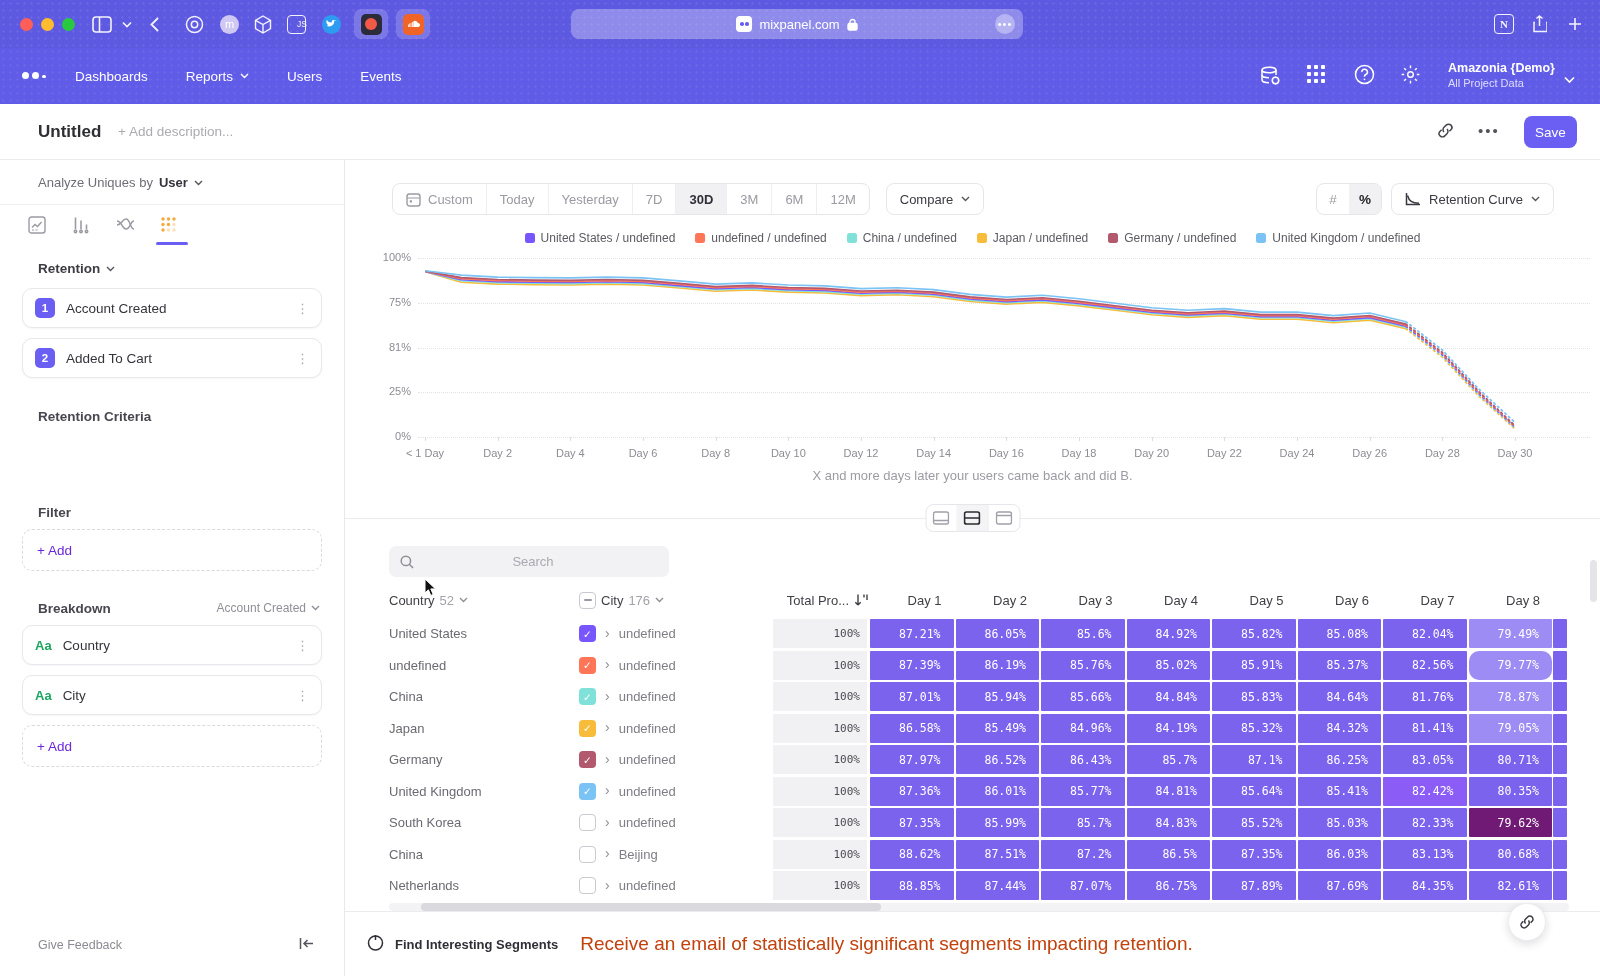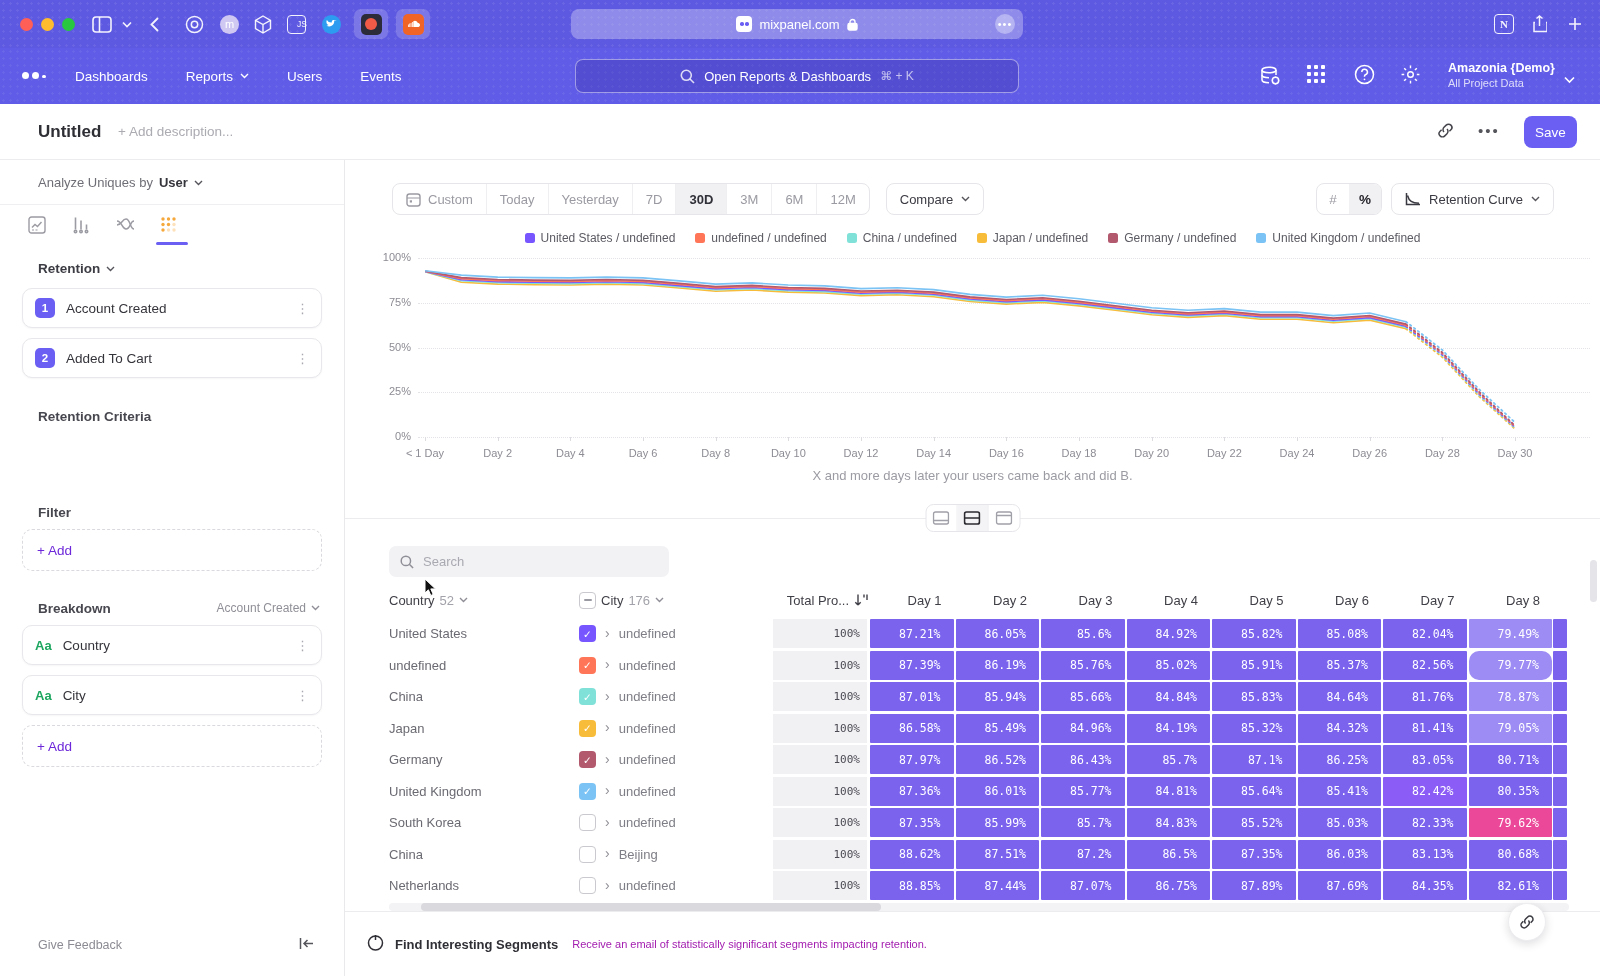--- a/index.html
+++ b/index.html
@@ -95,21 +95,21 @@
   .table-sec-border { position:absolute; left:0; top:358px; width:1255px; border-top:1px solid #ECECEF; }
   .view-toggle { position:absolute; left:50%; top:344px; transform:translateX(-50%); display:flex; background:#fff;
     border:1px solid #E6E6EA; border-radius:8px; overflow:hidden; height:28px; }
   .vt-btn { width:31px; display:flex; align-items:center; justify-content:center; color:#A0A0A8; border-right:1px solid #EFEFF2; }
   .vt-btn:last-child { border-right:none; }
   .vt-btn.active { background:#F4F4F6; color:#2b2b31; }
 
   .search-box { position:absolute; left:44px; top:386px; width:280px; height:31px; background:#F2F2F5; border-radius:7px;
     display:flex; align-items:center; gap:9px; padding:0 11px; }
   .search-box input { border:none; outline:none; background:transparent; font-size:13px; color:#a16207; width:220px;
-    font-family:"Liberation Sans", sans-serif; }
+    font-family:"Liberation Sans", sans-serif;text-align:center; }
   .search-box input::placeholder { color:#A9A9B1; }
 
   .tgrid { display:grid; grid-template-columns:190px 180px 110px repeat(8,85.5px) 14px; align-items:center; }
   .thead { position:absolute; left:44px; top:424px; width:1190px; height:32px; }
   .th { font-size:13px; color:#3F3F47; display:flex; align-items:center; gap:5px; }
   .th .cnt { color:#A2A2AA; }
   .th-right { justify-content:flex-end; padding-right:13px; }
   .rows { position:absolute; left:44px; top:458px; width:1190px; }
   .trow { height:31.5px; }
   .td-country { font-size:13px; color:#6A6A72; }
@@ -125,21 +125,21 @@
     padding-right:13px; font-family:"DejaVu Sans Mono", monospace; font-size:11.5px; color:#fff; border-radius:1px; }
   .td-sliver { height:29px; margin:1.25px 0; border-radius:1px; }
 
   .hscroll-track { position:absolute; left:44px; top:743px; width:1180px; height:8px; border-radius:4px; background:#F3F3F5; }
   .hscroll-thumb { position:absolute; left:76px; top:743px; width:460px; height:8px; border-radius:4px; background:#D9D9DE; }
 
   .main-footer { position:absolute; left:0; top:751px; width:1255px; height:65px; border-top:1px solid #ECECEF;
     display:flex; align-items:center; }
   .mf-ic { margin-left:22px; color:#2f2f36; }
   .mf-title { margin-left:11px; font-size:13px; font-weight:bold; color:#2F2F36; }
-  .mf-sub { margin-left:14px; font-size:11px; color:#a21caf; }
+  .mf-sub { margin-left:22px; font-size:19px; color:#c2410c; }
 
   .float-link { position:absolute; left:1508px; top:903px; width:38px; height:38px; border-radius:50%; background:#fff;
     border:1px solid #EDEDF0; box-shadow:0 3px 10px rgba(20,20,40,.14); display:flex; align-items:center; justify-content:center; color:#3A3A42; }
   .vscroll { position:absolute; left:1590px; top:560px; width:7px; height:42px; border-radius:4px; background:#E4E4E9; }
   .cursor { position:absolute; left:424px; top:578px; }
 </style>
 </head>
 <body>
 
 <div class="stage">
@@ -248,28 +248,20 @@
           </svg>
         </div>
         <div class="nav-item">
           <span>Users</span>
         </div>
         <div class="nav-item">
           <span>Events</span>
         </div>
       </div>
 
-    <div class="nav-search">
-      <svg width="15" height="15" viewBox="0 0 15 15" fill="none" stroke="rgba(255,255,255,.8)" stroke-width="1.6">
-          <circle cx="6.3" cy="6.3" r="5"></circle>
-          <path d="M10 10l4 4"></path>
-        </svg>
-      <span class="q">Open Reports &amp; Dashboards</span>
-      <span class="k">⌘ + K</span>
-    </div>
 
     <span class="nav-right-ic" style="left:1258px">
       <svg width="24" height="24" viewBox="0 0 24 24" fill="none" stroke="#fff" stroke-width="1.5">
           <ellipse cx="11" cy="6" rx="7" ry="2.8"></ellipse>
           <path d="M4 6v10c0 1.5 3.1 2.8 7 2.8M18 6v5"></path>
           <path d="M4 11c0 1.5 3.1 2.8 7 2.8"></path>
           <circle cx="17.5" cy="16.5" r="3.2"></circle>
           <path d="M17.5 12.5v1M17.5 19.5v1M13.8 16.5h1M20.2 16.5h1"></path>
         </svg>
     </span>
@@ -524,21 +516,21 @@
           <span>United Kingdom / undefined</span>
         </div>
       </div>
 
     <div id="chart-area">
         <div class="gridline" style="top: 98px;"></div>
         <div class="ylab" style="left: 32px; top: 91px;">100%</div>
         <div class="gridline" style="top: 142.75px;"></div>
         <div class="ylab" style="left: 32px; top: 135.75px;">75%</div>
         <div class="gridline" style="top: 187.5px;"></div>
-        <div class="ylab" style="left: 32px; top: 180.5px;">50%</div>
+        <div class="ylab" style="left: 32px; top: 180.5px;">81%</div>
         <div class="gridline" style="top: 232.25px;"></div>
         <div class="ylab" style="left: 32px; top: 225.25px;">25%</div>
         <div class="gridline" style="top: 277px;"></div>
         <div class="ylab" style="left: 32px; top: 270px;">0%</div>
         <div class="xlab" style="left: 80px;">&lt; 1 Day</div>
         <div class="xtick" style="left: 80px;"></div>
         <div class="xlab" style="left: 152.667px;">Day 2</div>
         <div class="xtick" style="left: 152.667px;"></div>
         <div class="xlab" style="left: 225.333px;">Day 4</div>
         <div class="xtick" style="left: 225.333px;"></div>
@@ -768,21 +760,21 @@
             <span class="cv">undefined</span>
           </div>
           <div class="td-total">100%</div>
           <div class="td-day" style="background: rgb(123, 99, 238);">87.35%</div>
           <div class="td-day" style="background: rgb(123, 99, 238);">85.99%</div>
           <div class="td-day" style="background: rgb(123, 99, 238);">85.7%</div>
           <div class="td-day" style="background: rgb(123, 99, 238);">84.83%</div>
           <div class="td-day" style="background: rgb(123, 99, 238);">85.52%</div>
           <div class="td-day" style="background: rgb(123, 99, 238);">85.03%</div>
           <div class="td-day" style="background: rgb(123, 99, 238);">82.33%</div>
-          <div class="td-day" style="background: #ec4899;">79.62%</div>
+          <div class="td-day" style="background: #701a75;">79.62%</div>
           <div class="td-sliver" style="background: rgb(123, 99, 238);"></div>
         </div>
         <div class="trow tgrid">
           <div class="td-country">China</div>
           <div class="td-city">
             <span class="cb un"></span>
             <span class="chev-r">›</span>
             <span class="cv">Beijing</span>
           </div>
           <div class="td-total">100%</div>

